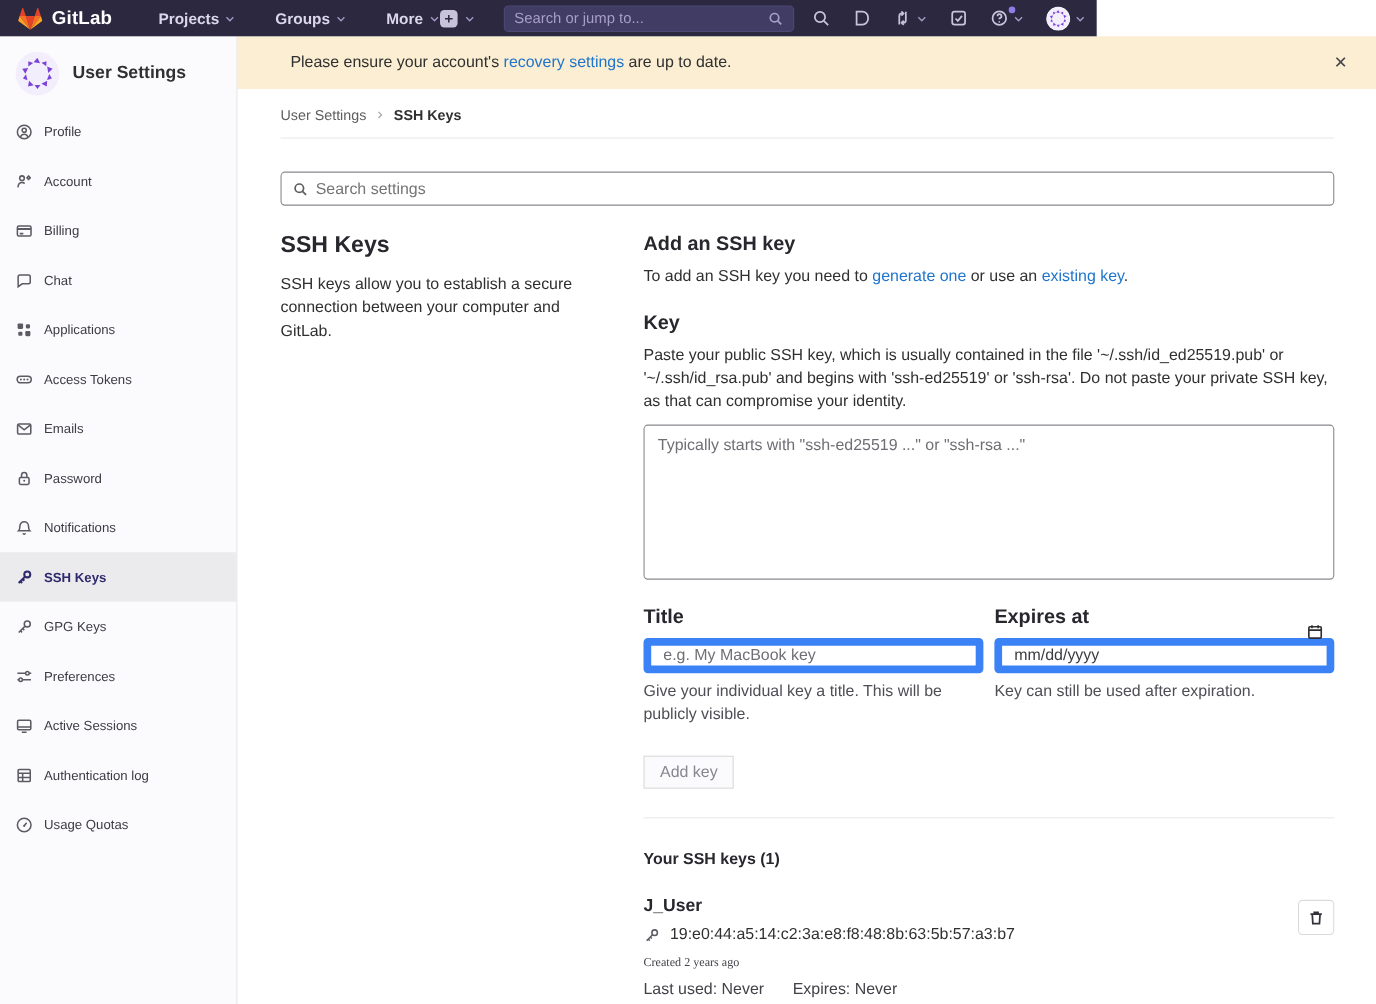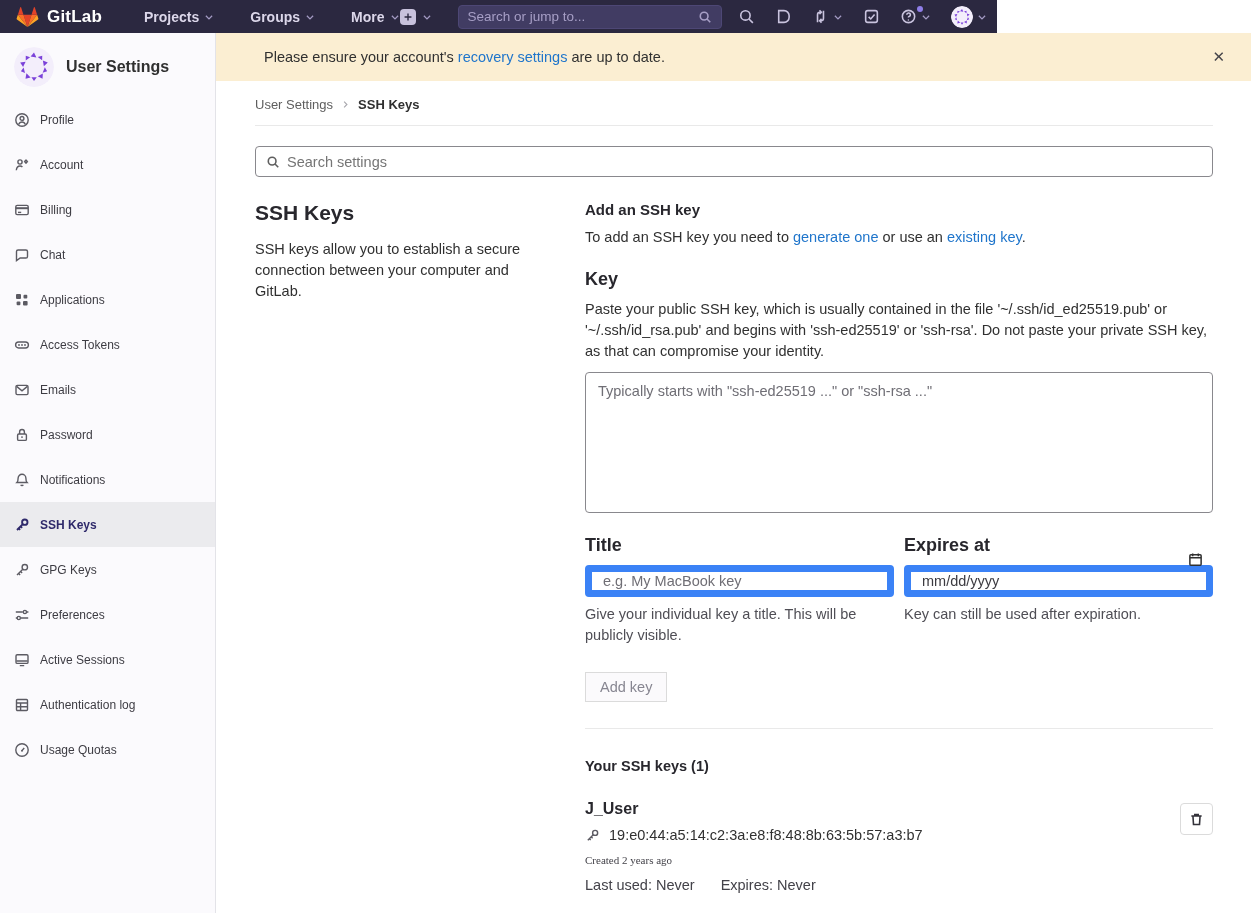--- a/index.html
+++ b/index.html
@@ -57,35 +57,35 @@
 
   
   .content { position:absolute; top:81px; left:216px; right:0; bottom:0;
     background:#fff; overflow:hidden; }
   .inner { margin:0 38px 0 39px; }
   .breadcrumb { display:flex; align-items:center; gap:8px; padding:16px 0 13px 0;
     font-size:13px; color:#5e5e5e; border-bottom:1px solid #e9e9e9; }
   .breadcrumb .crumb-last { color:#303030; font-weight:700; }
   .bc-chev { width:9px; height:9px; stroke:#a8a7ad; stroke-width:2; fill:none; }
 
-  .settings-search { margin-top:20px; height:31px; border:1px solid #89888d;
+  .settings-search { margin-top:30px; height:31px; border:1px solid #89888d;
     border-radius:4px; display:flex; align-items:center; padding:0 10px; gap:7px;
     background:#fff; }
   .settings-search svg { width:14px; height:14px; stroke:#5e5e5e; stroke-width:1.8; fill:none; }
   .settings-search input { flex:1; border:none; outline:none; font-size:14.5px;
     font-family:inherit; color:#303030; }
   .settings-search input::placeholder { color:#757575; }
 
   .columns { display:flex; margin-top:24px; gap:40px; }
   .col-left { width:290px; flex:0 0 auto; }
   .col-left h1 { font-size:21px; font-weight:700; color:#28272d; margin-bottom:14px; }
   .col-left p { font-size:14.5px; line-height:21px; color:#303030; }
   .col-right { flex:1; }
 
-  .sec-h { font-size:15px; font-weight:700; color:#28272d; }
+  .sec-h { font-size:18px; font-weight:700; color:#28272d; }
   .para { font-size:14.5px; line-height:21px; color:#303030; margin-top:9px; }
   .para a { color:#1f75cb; text-decoration:none; cursor:pointer; }
   .lbl { font-size:18px; font-weight:700; color:#28272d; margin-top:16px; }
 
   textarea.key-area { width:100%; height:141px; margin-top:10px; resize:none;
     border:1px solid #89888d; border-radius:4px; padding:10px 12px;
     font-size:14.5px; font-family:inherit; color:#303030; outline:none; }
   textarea.key-area::placeholder { color:#6f6e75; }
 
   .form-row { display:flex; gap:10px; margin-top:18px; }

